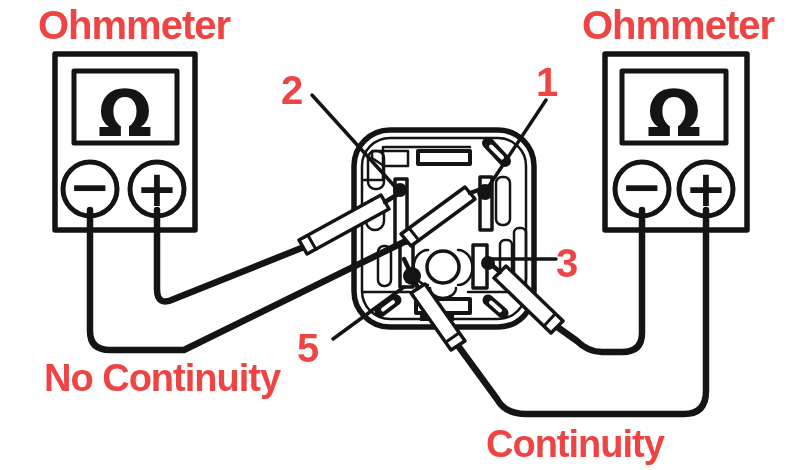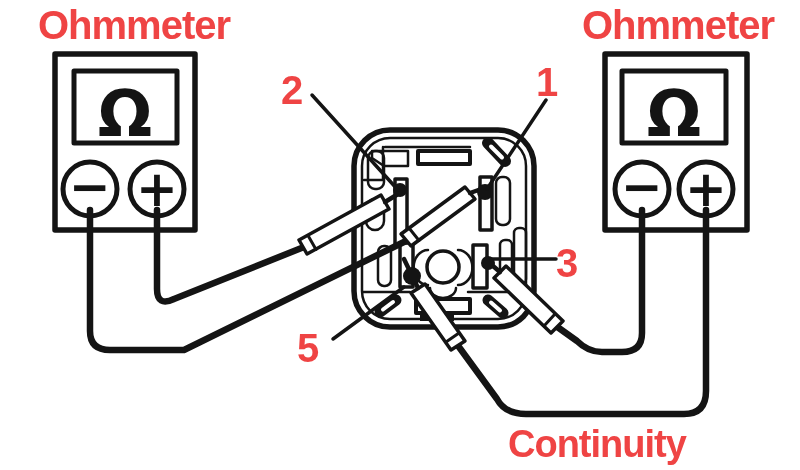--- a/index.html
+++ b/index.html
@@ -127,14 +127,15 @@
   </svg>
 
   <div class="lbl title" style="left:38px;top:3px;">Ohmmeter</div>
   <div class="lbl title" style="left:582px;top:3px;">Ohmmeter</div>
 
   <div class="lbl pin" style="left:281px;top:68px;">2</div>
   <div class="lbl pin" style="left:536px;top:60px;">1</div>
   <div class="lbl pin" style="left:556px;top:241px;">3</div>
   <div class="lbl pin" style="left:297px;top:326px;">5</div>
 
-  <div class="lbl result" style="left:508px;top:423px;">Continuity</div>
+  <div class="lbl result" style="left:44px;top:357px;">No Continuity</div>
+  <div class="lbl result" style="left:486px;top:423px;">Continuity</div>
 </div>
 
 </body></html>

